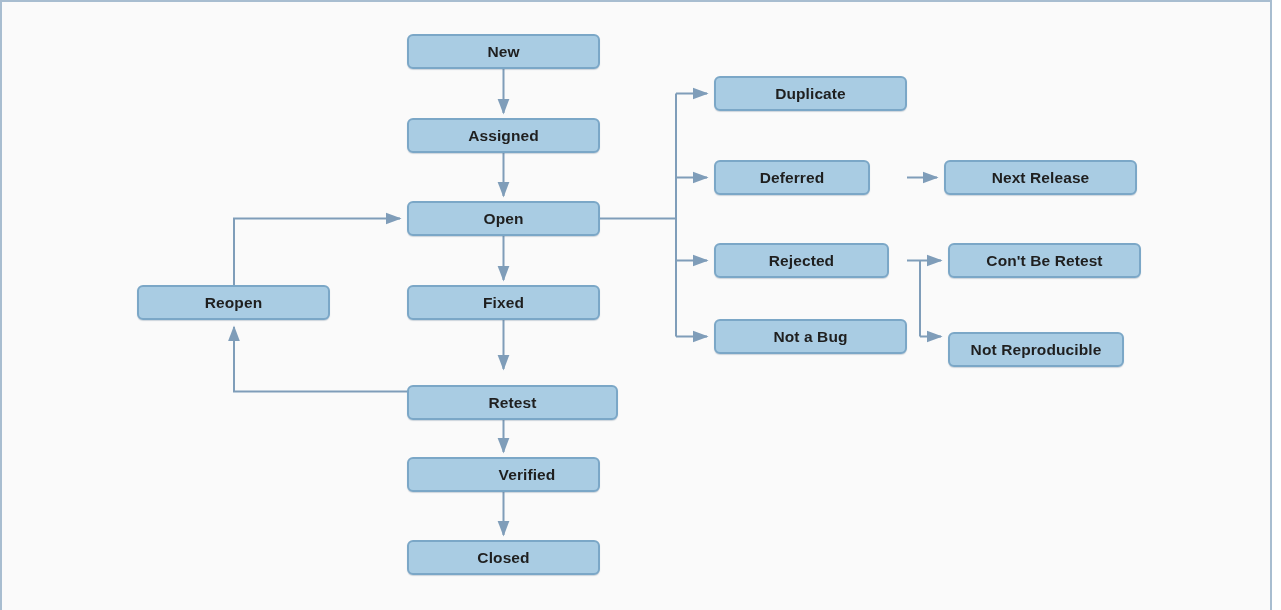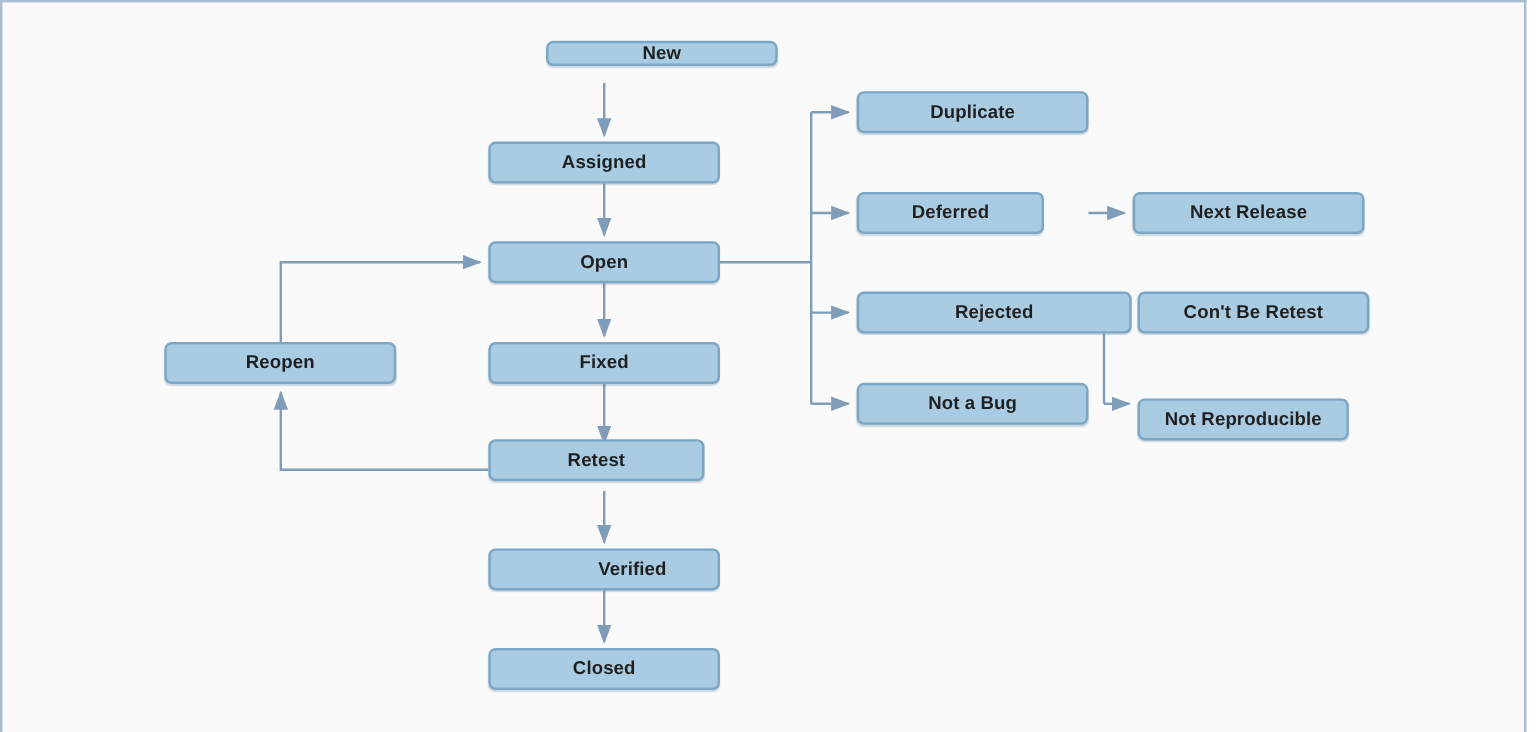--- a/index.html
+++ b/index.html
@@ -79,51 +79,51 @@
       <path d="M 676 177.5 L 707 177.5" fill="none" stroke="#7f9db9" stroke-width="2" stroke-linecap="butt" stroke-linejoin="miter" marker-end="url(#arrowhead)"></path>
       <path d="M 676 260.5 L 707 260.5" fill="none" stroke="#7f9db9" stroke-width="2" stroke-linecap="butt" stroke-linejoin="miter" marker-end="url(#arrowhead)"></path>
       <path d="M 676 336.5 L 707 336.5" fill="none" stroke="#7f9db9" stroke-width="2" stroke-linecap="butt" stroke-linejoin="miter" marker-end="url(#arrowhead)"></path>
       <path d="M 907 177.5 L 937 177.5" fill="none" stroke="#7f9db9" stroke-width="2" stroke-linecap="butt" stroke-linejoin="miter" marker-end="url(#arrowhead)"></path>
       <path d="M 907 260.5 L 920 260.5 L 920 336.5 M 920 260.5 L 941 260.5" fill="none" stroke="#7f9db9" stroke-width="2" stroke-linecap="butt" stroke-linejoin="miter" marker-end="url(#arrowhead)"></path>
       <path d="M 920 336.5 L 941 336.5" fill="none" stroke="#7f9db9" stroke-width="2" stroke-linecap="butt" stroke-linejoin="miter" marker-end="url(#arrowhead)"></path>
     </g>
 </svg>
 
 <div id="nodes">
-    <div class="node" style="left: 407px; top: 34px; width: 193px; height: 21px; margin-left: 48px;">
+    <div class="node" style="left: 407px; top: 34px; width: 193px; height: 35px;">
       <span class="node-label">New</span>
     </div>
     <div class="node" style="left: 407px; top: 118px; width: 193px; height: 35px;">
       <span class="node-label">Assigned</span>
     </div>
     <div class="node" style="left: 407px; top: 201px; width: 193px; height: 35px;">
       <span class="node-label">Open</span>
     </div>
     <div class="node" style="left: 407px; top: 285px; width: 193px; height: 35px;">
       <span class="node-label">Fixed</span>
     </div>
-    <div class="node" style="left: 407px; top: 366px; width: 180px; height: 35px;">
+    <div class="node" style="left: 407px; top: 385px; width: 211px; height: 35px;">
       <span class="node-label">Retest</span>
     </div>
     <div class="node" style="left: 407px; top: 457px; width: 193px; height: 35px; padding-left: 47px;">
       <span class="node-label">Verified</span>
     </div>
     <div class="node" style="left: 407px; top: 540px; width: 193px; height: 35px;">
       <span class="node-label">Closed</span>
     </div>
     <div class="node" style="left: 137px; top: 285px; width: 193px; height: 35px; align-items: center;">
       <span class="node-label">Reopen</span>
     </div>
     <div class="node" style="left: 714px; top: 76px; width: 193px; height: 35px;">
       <span class="node-label">Duplicate</span>
     </div>
     <div class="node" style="left: 714px; top: 160px; width: 156px; height: 35px;">
       <span class="node-label">Deferred</span>
     </div>
-    <div class="node" style="left: 714px; top: 243px; width: 229px; height: 35px;">
+    <div class="node" style="left: 714px; top: 243px; width: 175px; height: 35px;">
       <span class="node-label">Rejected</span>
     </div>
     <div class="node" style="left: 714px; top: 319px; width: 193px; height: 35px;">
       <span class="node-label">Not a Bug</span>
     </div>
     <div class="node" style="left: 944px; top: 160px; width: 193px; height: 35px;">
       <span class="node-label">Next Release</span>
     </div>
     <div class="node" style="left: 948px; top: 243px; width: 193px; height: 35px;">
       <span class="node-label">Con't Be Retest</span>

